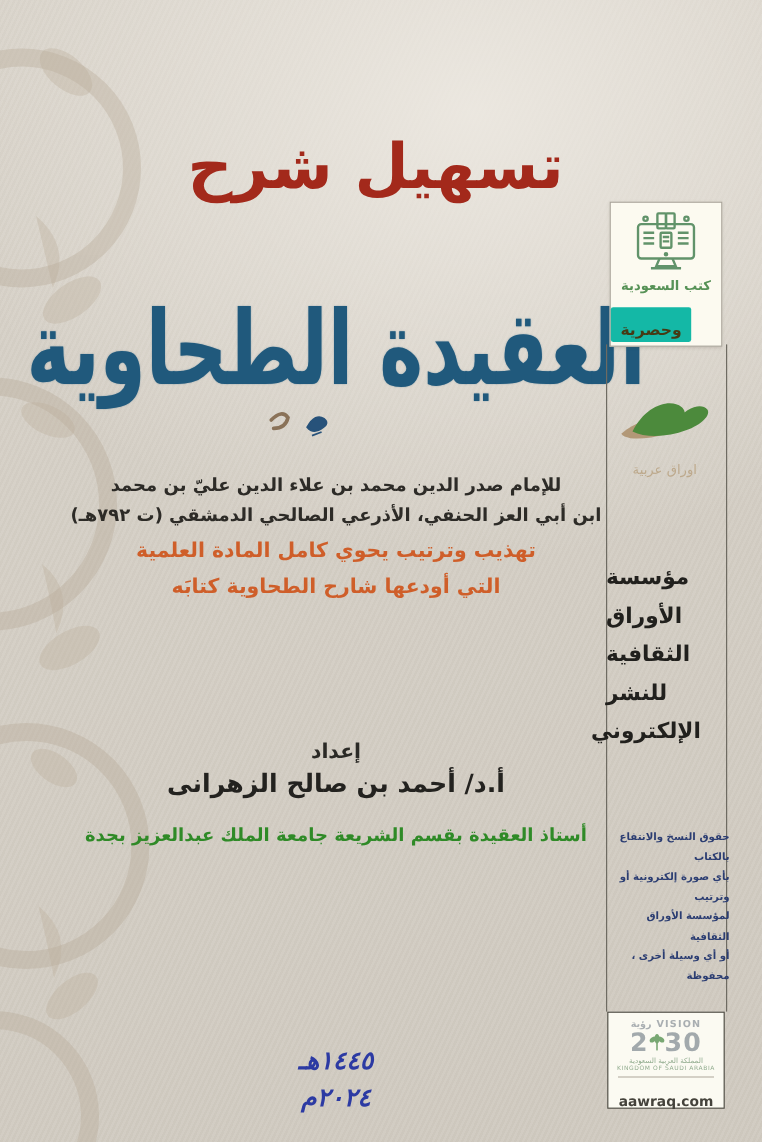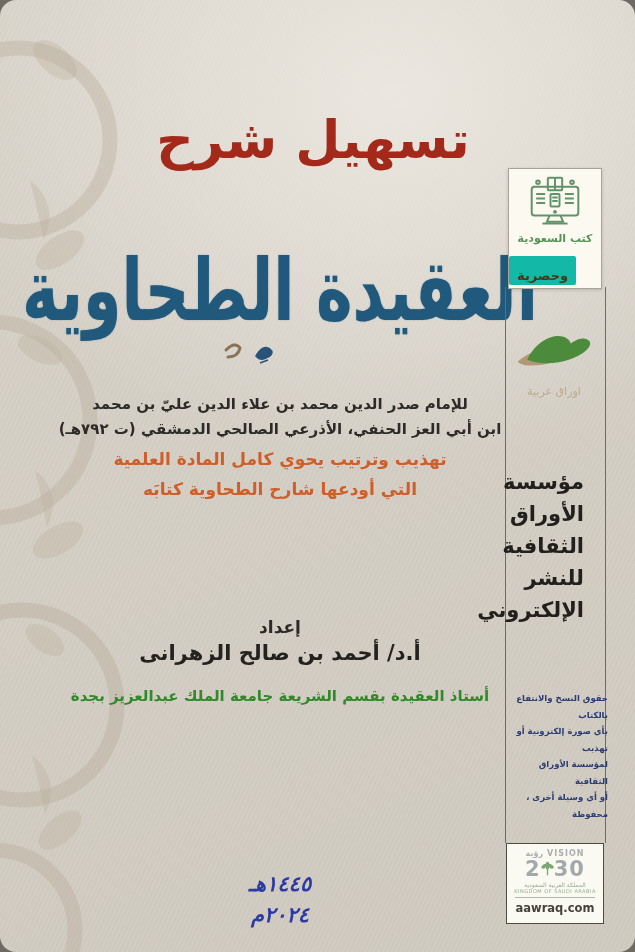--- a/index.html
+++ b/index.html
@@ -4,21 +4,20 @@
 <style>
   html,body{margin:0;padding:0;background:#6e6a63;}
   .cover{
     position:relative;width:635px;height:952px;margin:0 auto;overflow:hidden;
     font-family:"DejaVu Sans",sans-serif;
     background-color:#d9d4cb;
     background-image:
       radial-gradient(ellipse 620px 520px at 62% 10%, rgba(239,235,228,0.85), rgba(239,235,228,0) 72%),
       linear-gradient(160deg, rgba(214,208,198,0.35), rgba(188,181,169,0.30) 92%),
       repeating-linear-gradient(115deg, rgba(255,255,255,0.05) 0 2px, rgba(118,108,93,0.045) 2px 4px);
-    border-radius: 16px;
   }
   .abs{position:absolute;}
   .ctr{left:0;width:560px;text-align:center;}
   .ornament{position:absolute;left:0;top:0;}
   
   .series-title{left:33px;top:110px;width:560px;text-align:center;
     font-size:52px;font-weight:700;color:#a3291b;letter-spacing:-1px;}
   .main-title{top:240px;font-size:62px;font-weight:700;color:#20597c;
     white-space:nowrap;letter-spacing:-2px;
     transform:scaleY(1.38);transform-origin:top center;
@@ -34,34 +33,34 @@
   .badge{left:508px;top:168px;width:92px;height:119px;background:#fcfaf0;
     border:1px solid #a9a49a;box-shadow:0 1px 3px rgba(90,80,65,0.25);text-align:center;}
   .badge svg{margin-top:7px;}
   .badge-label{font-size:11px;font-weight:700;color:#579257;margin-top:0;}
   .badge-tag{position:absolute;bottom:3px;left:0;background:#14b8a6;color:#453a14;
     font-size:13px;font-weight:700;padding:12px 8px 2px;border-radius:2px;}
   .col-lines{left:505px;top:287px;width:99px;height:556px;
     border-left:1px solid #6e6b62;border-right:1px solid #6e6b62;}
   .awraq-logo{left:508px;top:328px;width:92px;text-align:center;}
   .awraq-text{font-size:11px;color:#bda98c;margin-top:1px;}
-  .foundation{left:505px;top:466px;width:79px;text-align:right;
-    font-size:21px;font-weight:700;color:#21201d;line-height:32px;}
+  .foundation{left:505px;top:466px;width:79px;text-align:left;
+    font-size:18px;font-weight:700;color:#21201d;line-height:32px;}
   .copyright{left:503px;top:690px;width:105px;text-align:right;
     font-size:8.5px;font-weight:700;color:#2b3d72;line-height:16.5px;}
   .vision-box{left:506px;top:843px;width:98px;height:81px;background:#fbfaf2;
     border:1.5px solid #4e4b43;text-align:center;box-sizing:border-box;}
   .v-row1{display:flex;justify-content:center;gap:4px;font-size:8px;letter-spacing:1px;
     color:#a9aeb1;margin-top:5px;font-weight:700;}
   .v-num{display:flex;align-items:center;justify-content:center;font-size:21px;
     font-weight:700;color:#a2a9ac;line-height:1;margin-top:1px;letter-spacing:1px;}
   .v-country-ar{font-size:6px;color:#93ad90;margin-top:1px;}
   .v-country-en{font-size:5px;color:#93ad90;letter-spacing:0.5px;}
   .v-sep{border-top:1px solid #b9b5aa;margin:3px 8px 0;}
-  .v-site{font-size:11.5px;font-weight:600;color:#44423b;margin-top:3px;
+  .v-site{font-size:11.5px;font-weight:600;color:#44423b;margin-top:13px;
     font-family:"DejaVu Sans",sans-serif;text-align:center;}
 </style>
 </head>
 <body>
 
 <div class="cover">
 
   <svg class="ornament" width="140" height="952" viewBox="0 0 140 952">
     <g fill="none" stroke="#b7aa98" stroke-width="15" opacity="0.38">
       <circle cx="18" cy="140" r="92"></circle>
@@ -142,21 +141,21 @@
   <div class="abs foundation" dir="rtl">
     <div>مؤسسة</div>
     <div>الأوراق</div>
     <div>الثقافية</div>
     <div>للنشر</div>
     <div>الإلكتروني</div>
   </div>
 
   <div class="abs copyright" dir="rtl">
     <div>حقوق النسخ والانتفاع بالكتاب</div>
-    <div>بأي صورة إلكترونية أو تهذيب</div>
+    <div>بأي صورة إلكترونية أو وترتيب</div>
     <div>لمؤسسة الأوراق الثقافية</div>
     <div>أو أي وسيلة أخرى ، محفوظة</div>
   </div>
 
   <div class="abs vision-box">
     <div class="v-row1">
       <span dir="rtl">رؤية</span>
       <span>VISION</span>
     </div>
     <div class="v-num">

